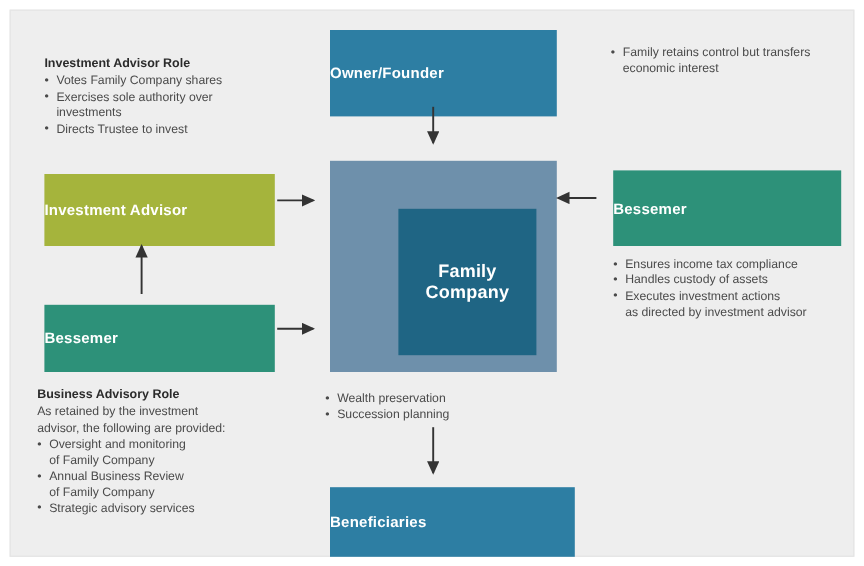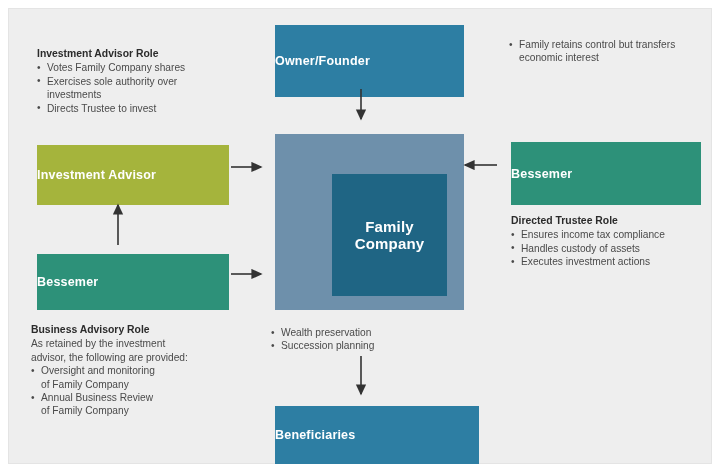--- a/index.html
+++ b/index.html
@@ -217,47 +217,50 @@
     <div class="textblock" id="family-note">
       <ul>
         <li>
           <span>Family retains control but transfers</span>
           <span class="cont">economic interest</span>
         </li>
       </ul>
     </div>
 
     <div class="textblock" id="dt-role">
-      <span class="hd">Directed Trustee Role</span>
       <ul>
         <li>
           <span>Ensures income tax compliance</span>
         </li>
         <li>
           <span>Handles custody of assets</span>
         </li>
         <li>
           <span>Executes investment actions</span>
+          <span class="cont">as directed by investment advisor</span>
         </li>
       </ul>
     </div>
 
     <div class="textblock" id="ba-role">
       <span class="hd">Business Advisory Role</span>
       <span class="lead">As retained by the investment</span>
       <span class="lead">advisor, the following are provided:</span>
       <ul>
         <li>
           <span>Oversight and monitoring</span>
           <span class="cont">of Family Company</span>
         </li>
         <li>
           <span>Annual Business Review</span>
           <span class="cont">of Family Company</span>
         </li>
+        <li>
+          <span>Strategic advisory services</span>
+        </li>
       </ul>
     </div>
 
     <div class="textblock" id="trust-notes">
       <ul>
         <li>
           <span>Wealth preservation</span>
         </li>
         <li>
           <span>Succession planning</span>

